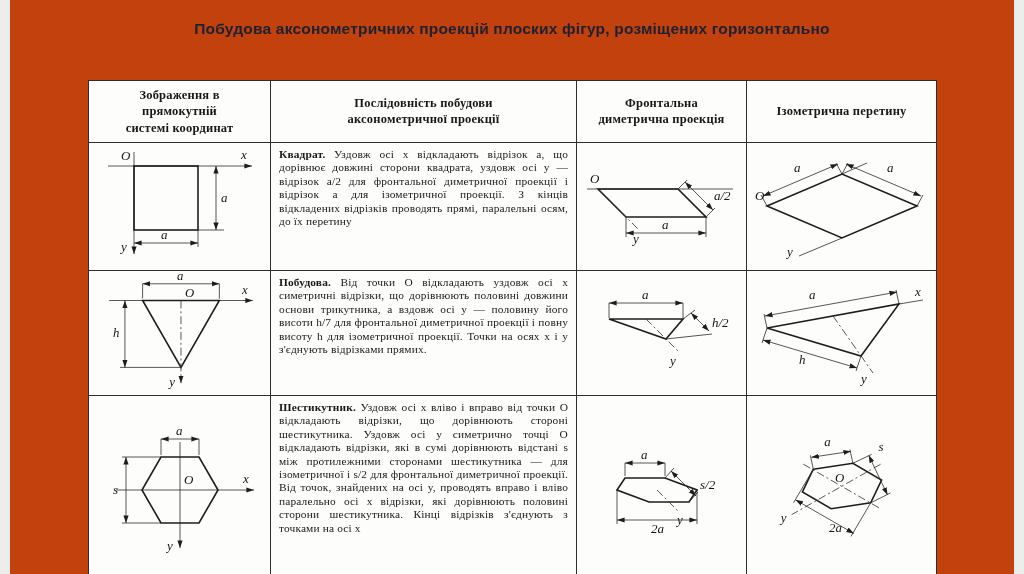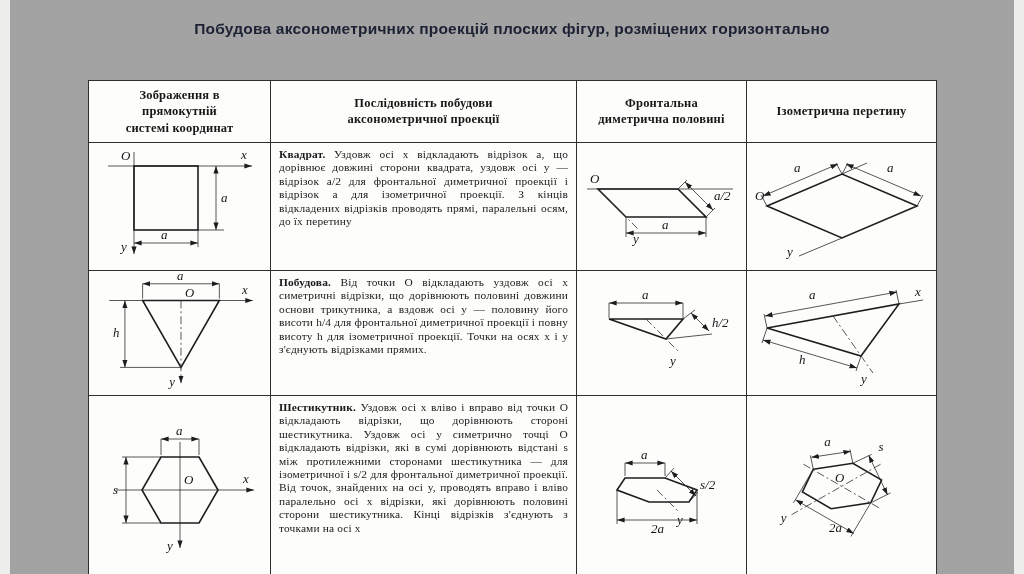--- a/index.html
+++ b/index.html
@@ -1,18 +1,18 @@
 <!DOCTYPE html>
 <html><head>
 <meta charset="utf-8">
 <style>
   * { margin:0; padding:0; box-sizing:border-box; }
   html,body { width:1024px; height:574px; overflow:hidden; }
   body { background:#ededec; font-family:"Liberation Serif", serif; }
-  .slide { position:absolute; left:10px; top:0; width:1004px; height:574px; background:#a3a3a3; }
+  .slide { position:absolute; left:10px; top:0; width:1004px; height:574px; background:#c2410c; }
   .title { text-align:center; padding-top:20px; font-family:"Liberation Sans", sans-serif;
            font-weight:bold; font-size:15.5px; color:#1c2233; letter-spacing:.2px; }
   .table-wrap { position:absolute; left:78px; top:80px; }
   table { border-collapse:collapse; table-layout:fixed; width:848px; background:#fdfdfc; }
   td,th { border:1px solid #2e2e2e; overflow:hidden; }
   th { font-size:12.5px; font-weight:bold; color:#171717; vertical-align:middle;
        line-height:1.3; padding:6px 12px; height:56px; letter-spacing:.2px; }
   th.h1 { padding:6px 32px; }
   th.h2 { padding:6px 52px; }
   tr.r1>td { height:128px; }
@@ -39,21 +39,21 @@
       <colgroup>
         <col style="width:182px">
           <col style="width:306px">
           <col style="width:170px">
           <col style="width:190px">
       </colgroup>
       <tbody>
           <tr>
         <th class="h1">Зображення в прямокутній системі координат</th>
         <th class="h2">Послідовність побудови аксонометричної проекції</th>
-        <th>Фронтальна диметрична половині</th>
+        <th>Фронтальна диметрична проекція</th>
         <th>Ізометрична перетину</th>
       </tr>
 
       <tr class="r1">
         <td class="figcell">
           <svg class="fig" width="172" height="116" viewBox="0 0 172 116">
             <defs>
               <marker id="ah" viewBox="0 0 8 6" refX="7.6" refY="3" markerWidth="8" markerHeight="6" markerUnits="userSpaceOnUse" orient="auto-start-reverse">
                 <path d="M0,0.4 L7.6,3 L0,5.6 Z" fill="#1d1d1d"></path>
               </marker>
@@ -131,21 +131,21 @@
               <line class="thin" x1="87" y1="98" x2="25" y2="98"></line>
             </g>
             <text class="lbl" x="83" y="9">a</text>
             <text class="lbl" x="91" y="26">O</text>
             <text class="lbl" x="149" y="23">x</text>
             <text class="lbl" x="18" y="67">h</text>
             <text class="lbl" x="75" y="117">y</text>
           </svg>
         </td>
         <td class="desc">
-          <p class="desc-p"><b class="term">Побудова.</b> <span>Від точки O відкладають уздовж осі x симетричні відрізки, що дорівнюють половині довжини основи трикутника, а вздовж осі y — половину його висоти h/4 для фронтальної диметричної проекції і повну висоту h для ізометричної проекції. Точки на осях x і y з'єднують відрізками прямих.</span></p>
+          <p class="desc-p"><b class="term">Побудова.</b> <span>Від точки O відкладають уздовж осі x симетричні відрізки, що дорівнюють половині довжини основи трикутника, а вздовж осі y — половину його висоти h/7 для фронтальної диметричної проекції і повну висоту h для ізометричної проекції. Точки на осях x і y з'єднують відрізками прямих.</span></p>
         </td>
         <td class="figcell">
           <svg class="fig" width="162" height="92" viewBox="0 0 162 92">
             <g>
               <line class="thin" x1="28" y1="18" x2="102" y2="18" marker-start="url(#ah)" marker-end="url(#ah)"></line>
               <line class="thin" x1="28" y1="18" x2="28" y2="33"></line>
               <line class="thin" x1="102" y1="18" x2="102" y2="33"></line>
               <polygon class="shape" points="28,34 102,34 85,54"></polygon>
               <line class="dash" x1="65" y1="34" x2="97" y2="66"></line>
               <line class="thin" x1="102" y1="34" x2="114" y2="25"></line>

